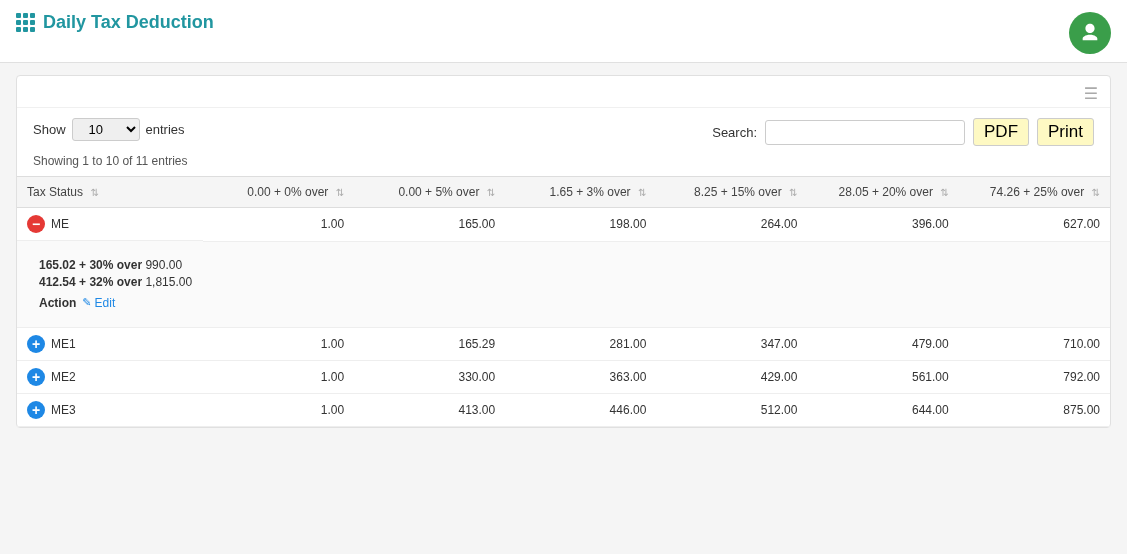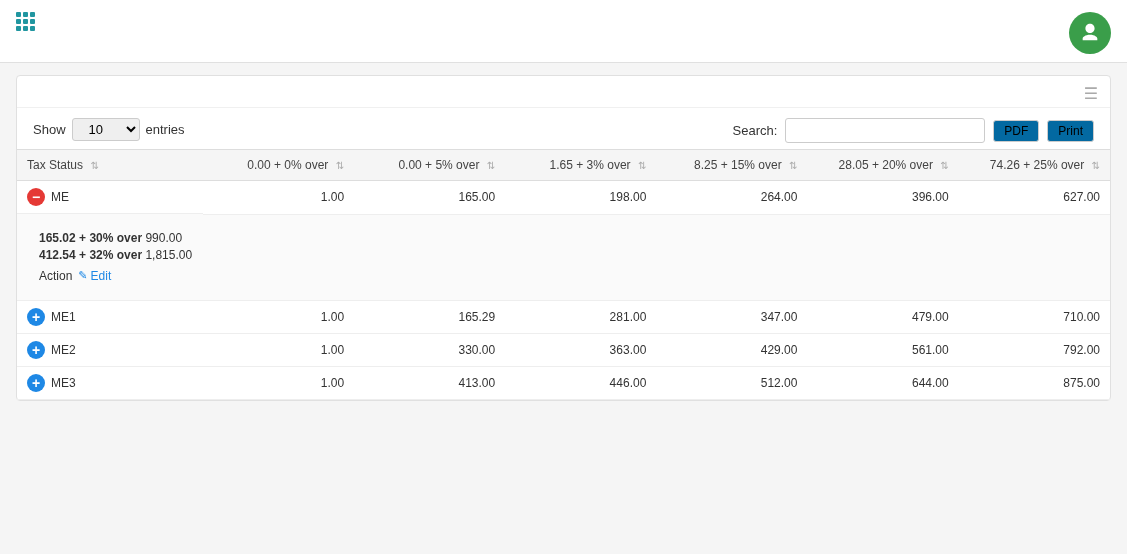--- a/index.html
+++ b/index.html
@@ -19,41 +19,41 @@
 
     .content { background: #fff; margin: 12px 16px; border-radius: 4px; border: 1px solid #e0e0e0; padding: 0; }
     .toolbar-row { display: flex; justify-content: flex-end; padding: 8px 12px 4px; border-bottom: 1px solid #f0f0f0; }
     .hamburger-icon { color: #aaa; font-size: 16px; cursor: pointer; }
 
     .controls-row { display: flex; align-items: flex-start; justify-content: space-between; padding: 10px 16px 6px; }
     .show-entries { display: flex; align-items: center; gap: 6px; }
     .show-entries select { border: 1px solid #ccc; border-radius: 3px; padding: 2px 12px; font-size: 13px; }
     .search-area { display: flex; align-items: center; gap: 8px; }
     .search-area input { border: 1px solid #ccc; border-radius: 3px; padding: 4px 8px; font-size: 13px; width: 200px; }
-    .btn-pdf, .btn-print { border: 1px solid #ccc; background: #0369a1; padding: 3px 10px; border-radius: 3px; cursor: pointer; font-size: 12px; }
+    .btn-pdf, .btn-print { border: 1px solid #ccc; background: #fef9c3; padding: 3px 10px; border-radius: 3px; cursor: pointer; font-size: 17px; }
 
     .showing-text { padding: 2px 16px 8px; font-size: 12px; color: #555; }
 
     table { width: 100%; border-collapse: collapse; }
     thead tr { background: #f5f5f5; }
     th { padding: 8px 10px; text-align: left; font-size: 12px; font-weight: 400; color: #444; border-top: 1px solid #ddd; border-bottom: 1px solid #ddd; white-space: nowrap; }
     th .sort-icon { display: inline-block; margin-left: 4px; color: #aaa; font-size: 10px; vertical-align: middle; }
     td { padding: 7px 10px; border-bottom: 1px solid #eee; font-size: 12px; }
     tr.expanded-row td { background: #fafafa; }
     .text-right { text-align: right; }
 
     .row-toggle { width: 18px; height: 18px; border-radius: 50%; border: none; display: inline-flex; align-items: center; justify-content: center; cursor: pointer; font-size: 14px; font-weight: bold; line-height: 1; }
     .btn-minus { background: #e53935; color: white; }
     .btn-plus { background: #1e88e5; color: white; }
 
     .expanded-details { padding: 6px 12px; font-size: 12px; }
     .expanded-details p { margin: 3px 0; }
     .expanded-details strong { font-weight: 700; }
     .action-row { display: flex; align-items: center; gap: 6px; padding: 4px 0; }
-    .action-label { font-weight: 400; font-size: 12px; }
+    .action-label { font-weight: 700; font-size: 12px; }
     .edit-link { color: #1e88e5; text-decoration: none; font-size: 12px; display: flex; align-items: center; gap: 3px; }
     .edit-icon { font-size: 11px; }
 
     .col-tax-status { width: 160px; }
     .col-num { width: 130px; }
   </style>
 </head>
 <body>
 
 <div class="header">
@@ -63,20 +63,21 @@
         <span class="grid-dot"></span>
           <span class="grid-dot"></span>
           <span class="grid-dot"></span>
         <span class="grid-dot"></span>
           <span class="grid-dot"></span>
           <span class="grid-dot"></span>
         <span class="grid-dot"></span>
           <span class="grid-dot"></span>
           <span class="grid-dot"></span>
       </span>
+      <span>Daily Tax Deduction</span>
     </div>
   </div>
   <div class="header-right">
     <button class="avatar-btn" title="User">
       <svg viewBox="0 0 24 24" xmlns="http://www.w3.org/2000/svg">
         <path d="M12 2C9.24 2 7 4.24 7 7s2.24 5 5 5 5-2.24 5-5-2.24-5-5-5zm0 12c-5.33 0-8 2.67-8 4v2h16v-2c0-1.33-2.67-4-8-4z"></path>
       </svg>
     </button>
   </div>
 </div>
@@ -98,20 +99,21 @@
       <span>entries</span>
     </div>
     <div class="search-area">
       <label>Search:</label>
       <input type="text" placeholder="" style="">
       <button class="btn-pdf">PDF</button>
       <button class="btn-print">Print</button>
     </div>
   </div>
 
+  <div class="showing-text">Showing 1 to 10 of 11 entries</div>
 
   <table>
     <thead>
       <tr>
         <th class="col-tax-status">
           <span>Tax Status</span>
           <span class="sort-icon">⇅</span>
         </th>
         <th class="col-num text-right">
           <span>0.00 + 0% over</span>

